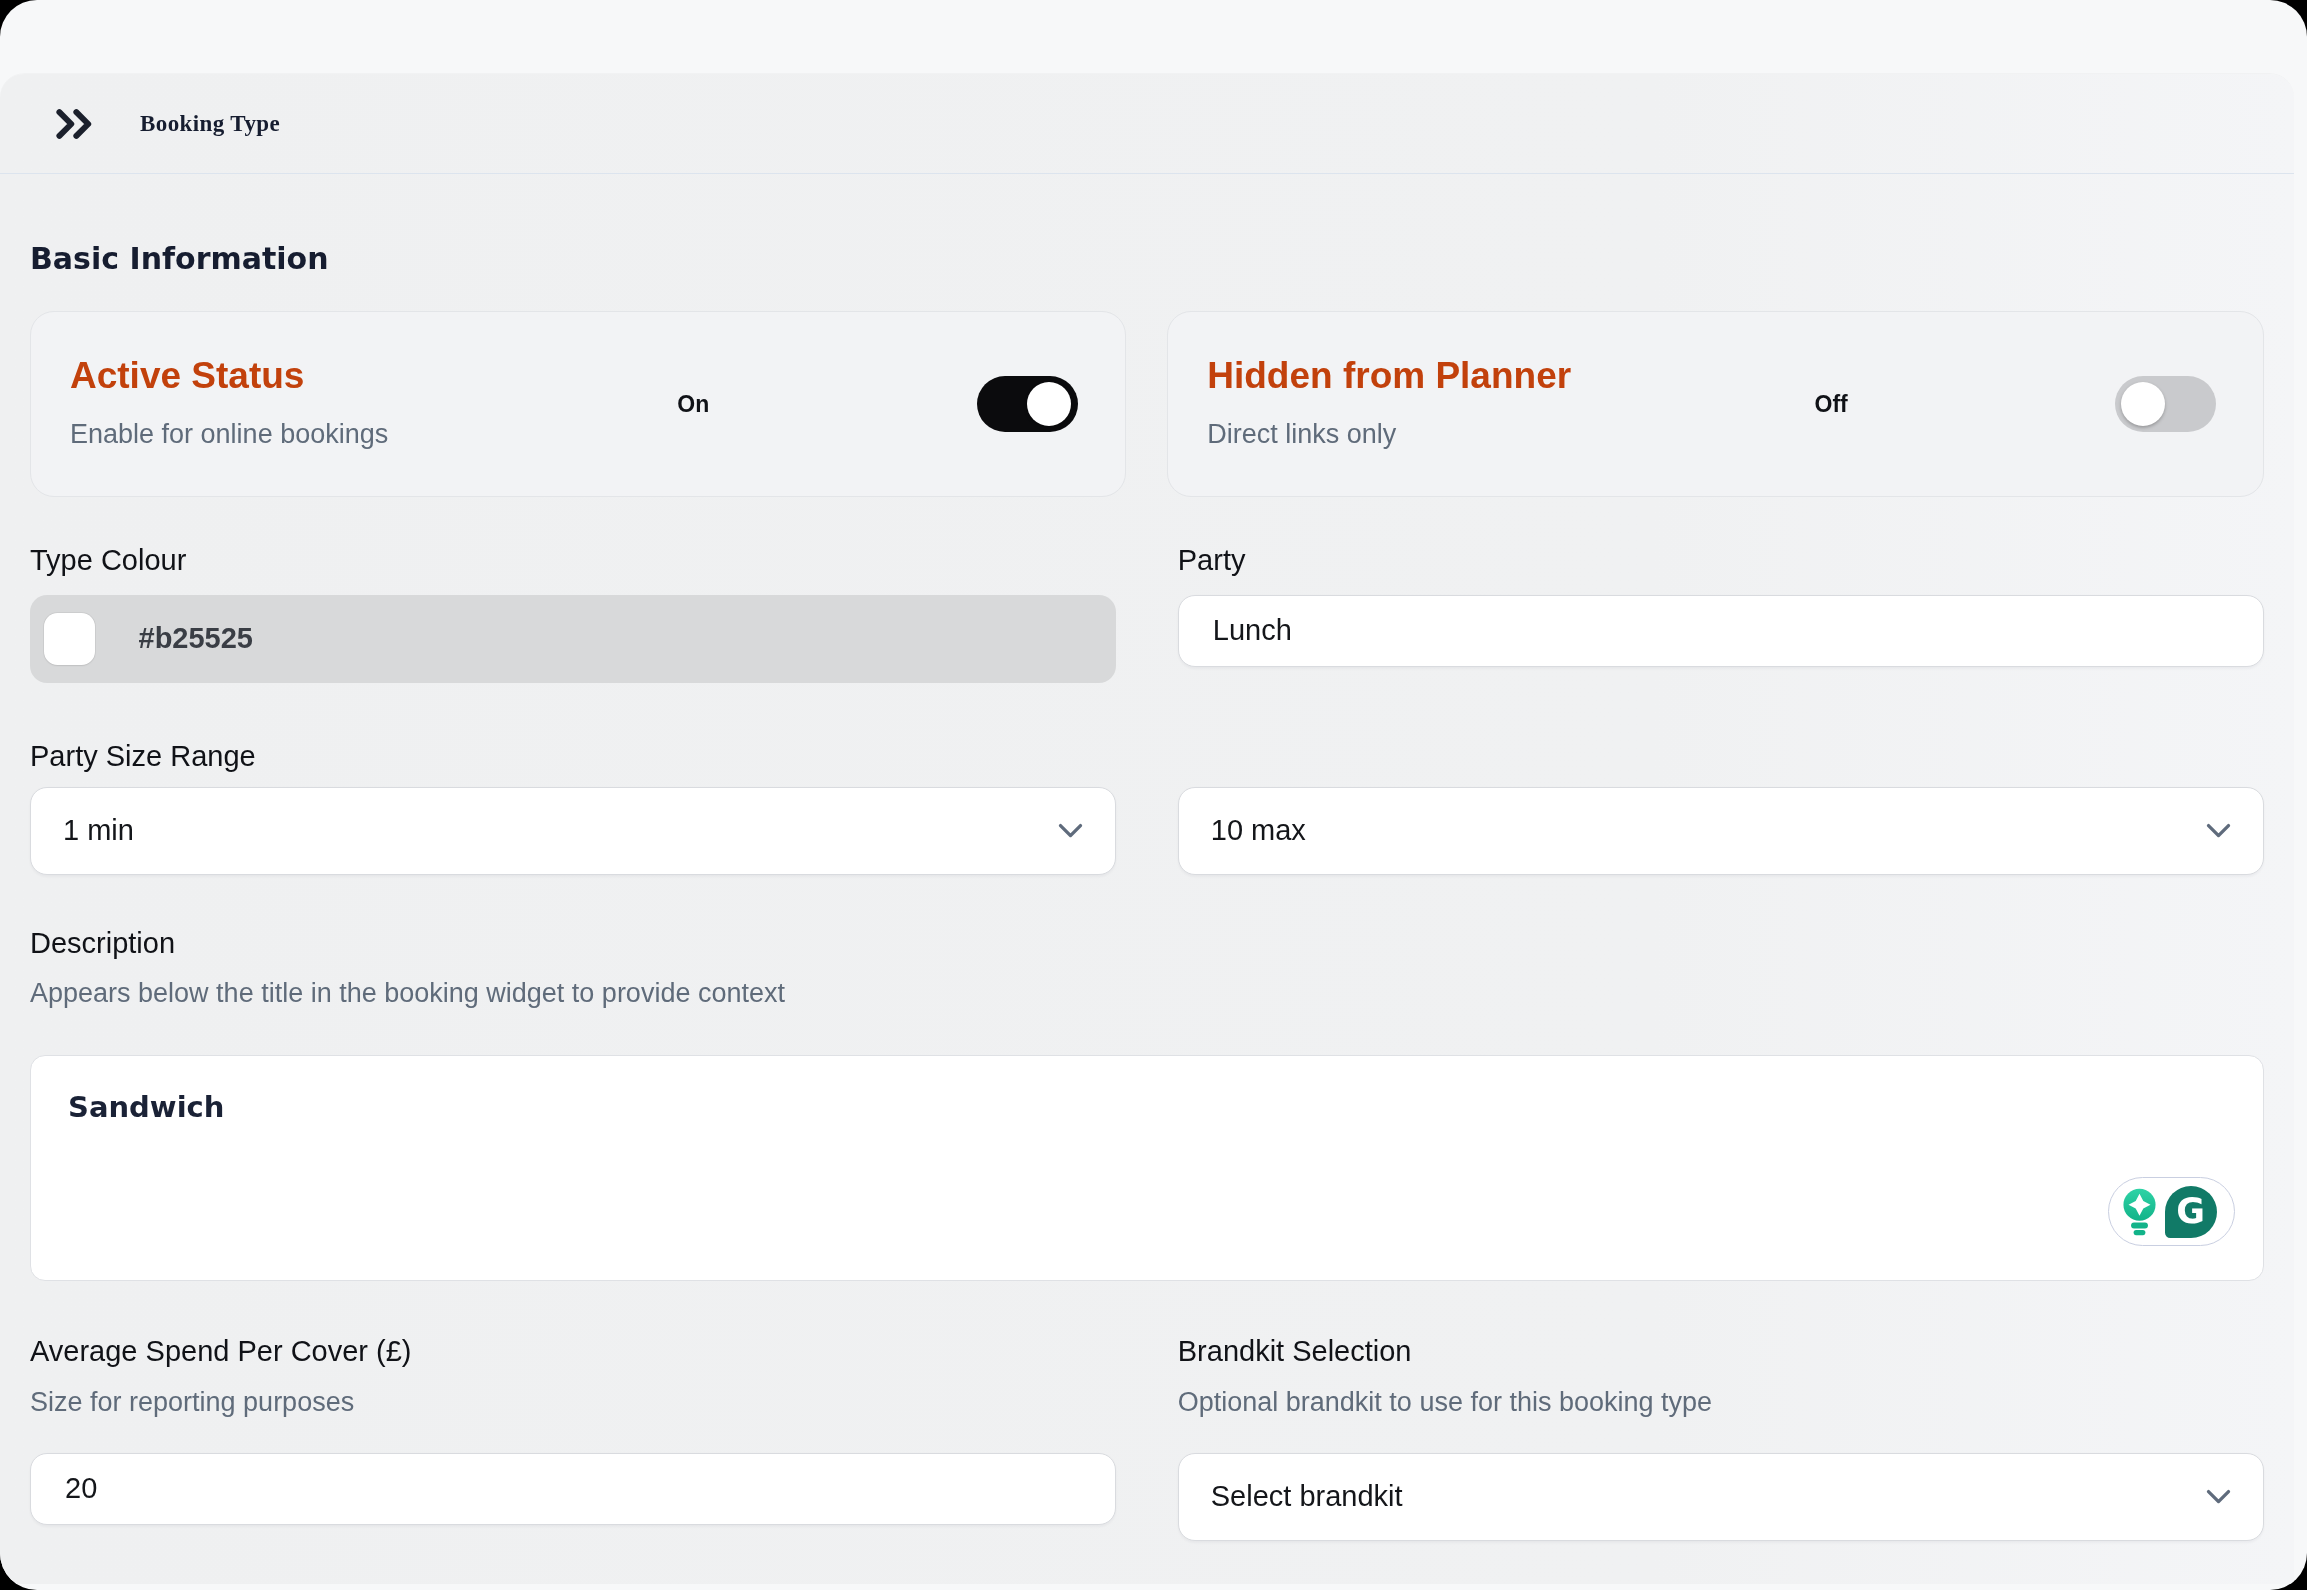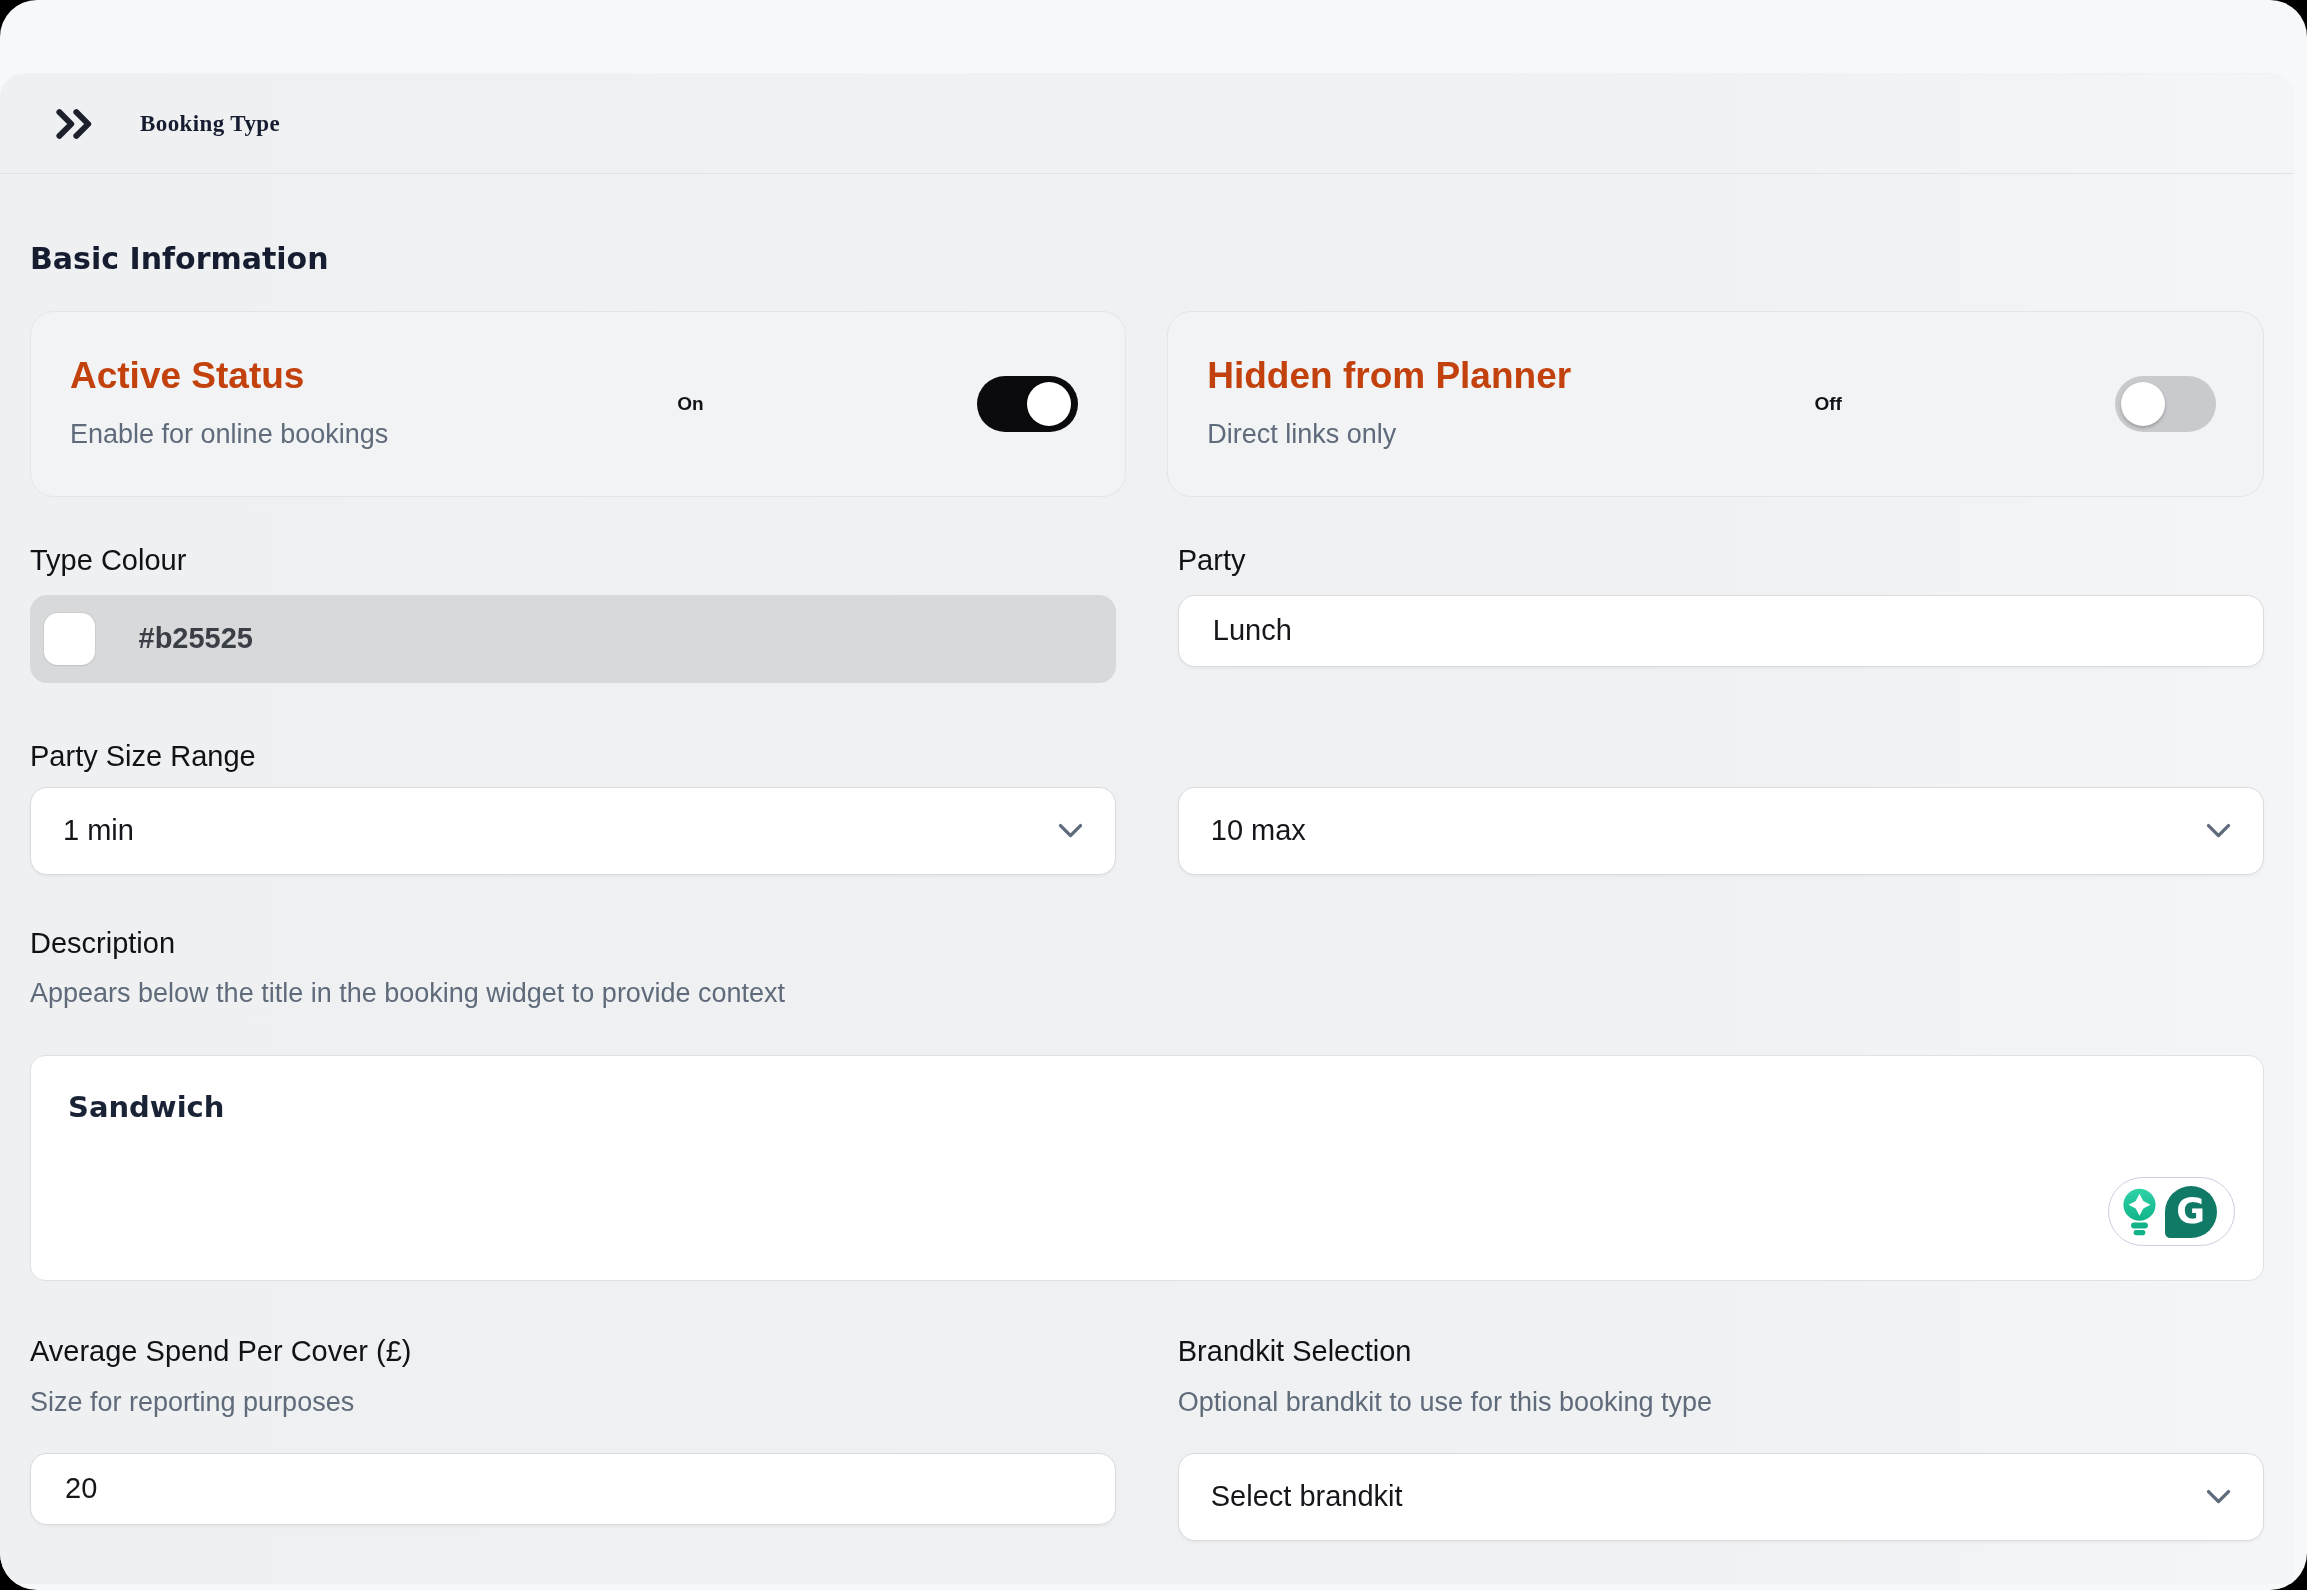--- a/index.html
+++ b/index.html
@@ -23,21 +23,21 @@
                    font-weight:800;font-size:30px;color:#161d30;}
   
   .cards-row{margin-top:34px;display:grid;grid-template-columns:1fr 1fr;gap:41px;}
   .toggle-card{height:186px;border-radius:24px;border:1.7px solid #e3e5e8;background:#f2f3f5;
                display:flex;align-items:center;justify-content:space-between;
                padding:0 47px 0 39px;box-sizing:border-box;}
   .card-text{display:flex;flex-direction:column;gap:25px;}
   .card-label{font-size:37px;font-weight:600;color:#c2410c;line-height:34px;}
   .card-helper{font-size:27px;color:#5f6b7a;line-height:32px;}
   .card-right{width:401px;display:flex;justify-content:space-between;align-items:center;}
-  .state-label{font-size:19px;font-weight:600;color:#101217;}
+  .state-label{font-size:23px;font-weight:600;color:#101217;}
   .switch{width:101px;height:56px;border-radius:28px;position:relative;cursor:pointer;flex:none;}
   .switch--on{background:#0b0b0d;}
   .switch--off{background:#c9cacd;}
   .switch .knob{position:absolute;top:6px;width:44px;height:44px;border-radius:50%;background:#fff;
                 box-shadow:0 1.7px 3.4px rgba(0,0,0,0.25);}
   .switch--on .knob{right:6.8px;}
   .switch--off .knob{left:6.8px;}
   
   .two-col{display:grid;grid-template-columns:1fr 1fr;gap:62px;}
   .row1{margin-top:47px;}

